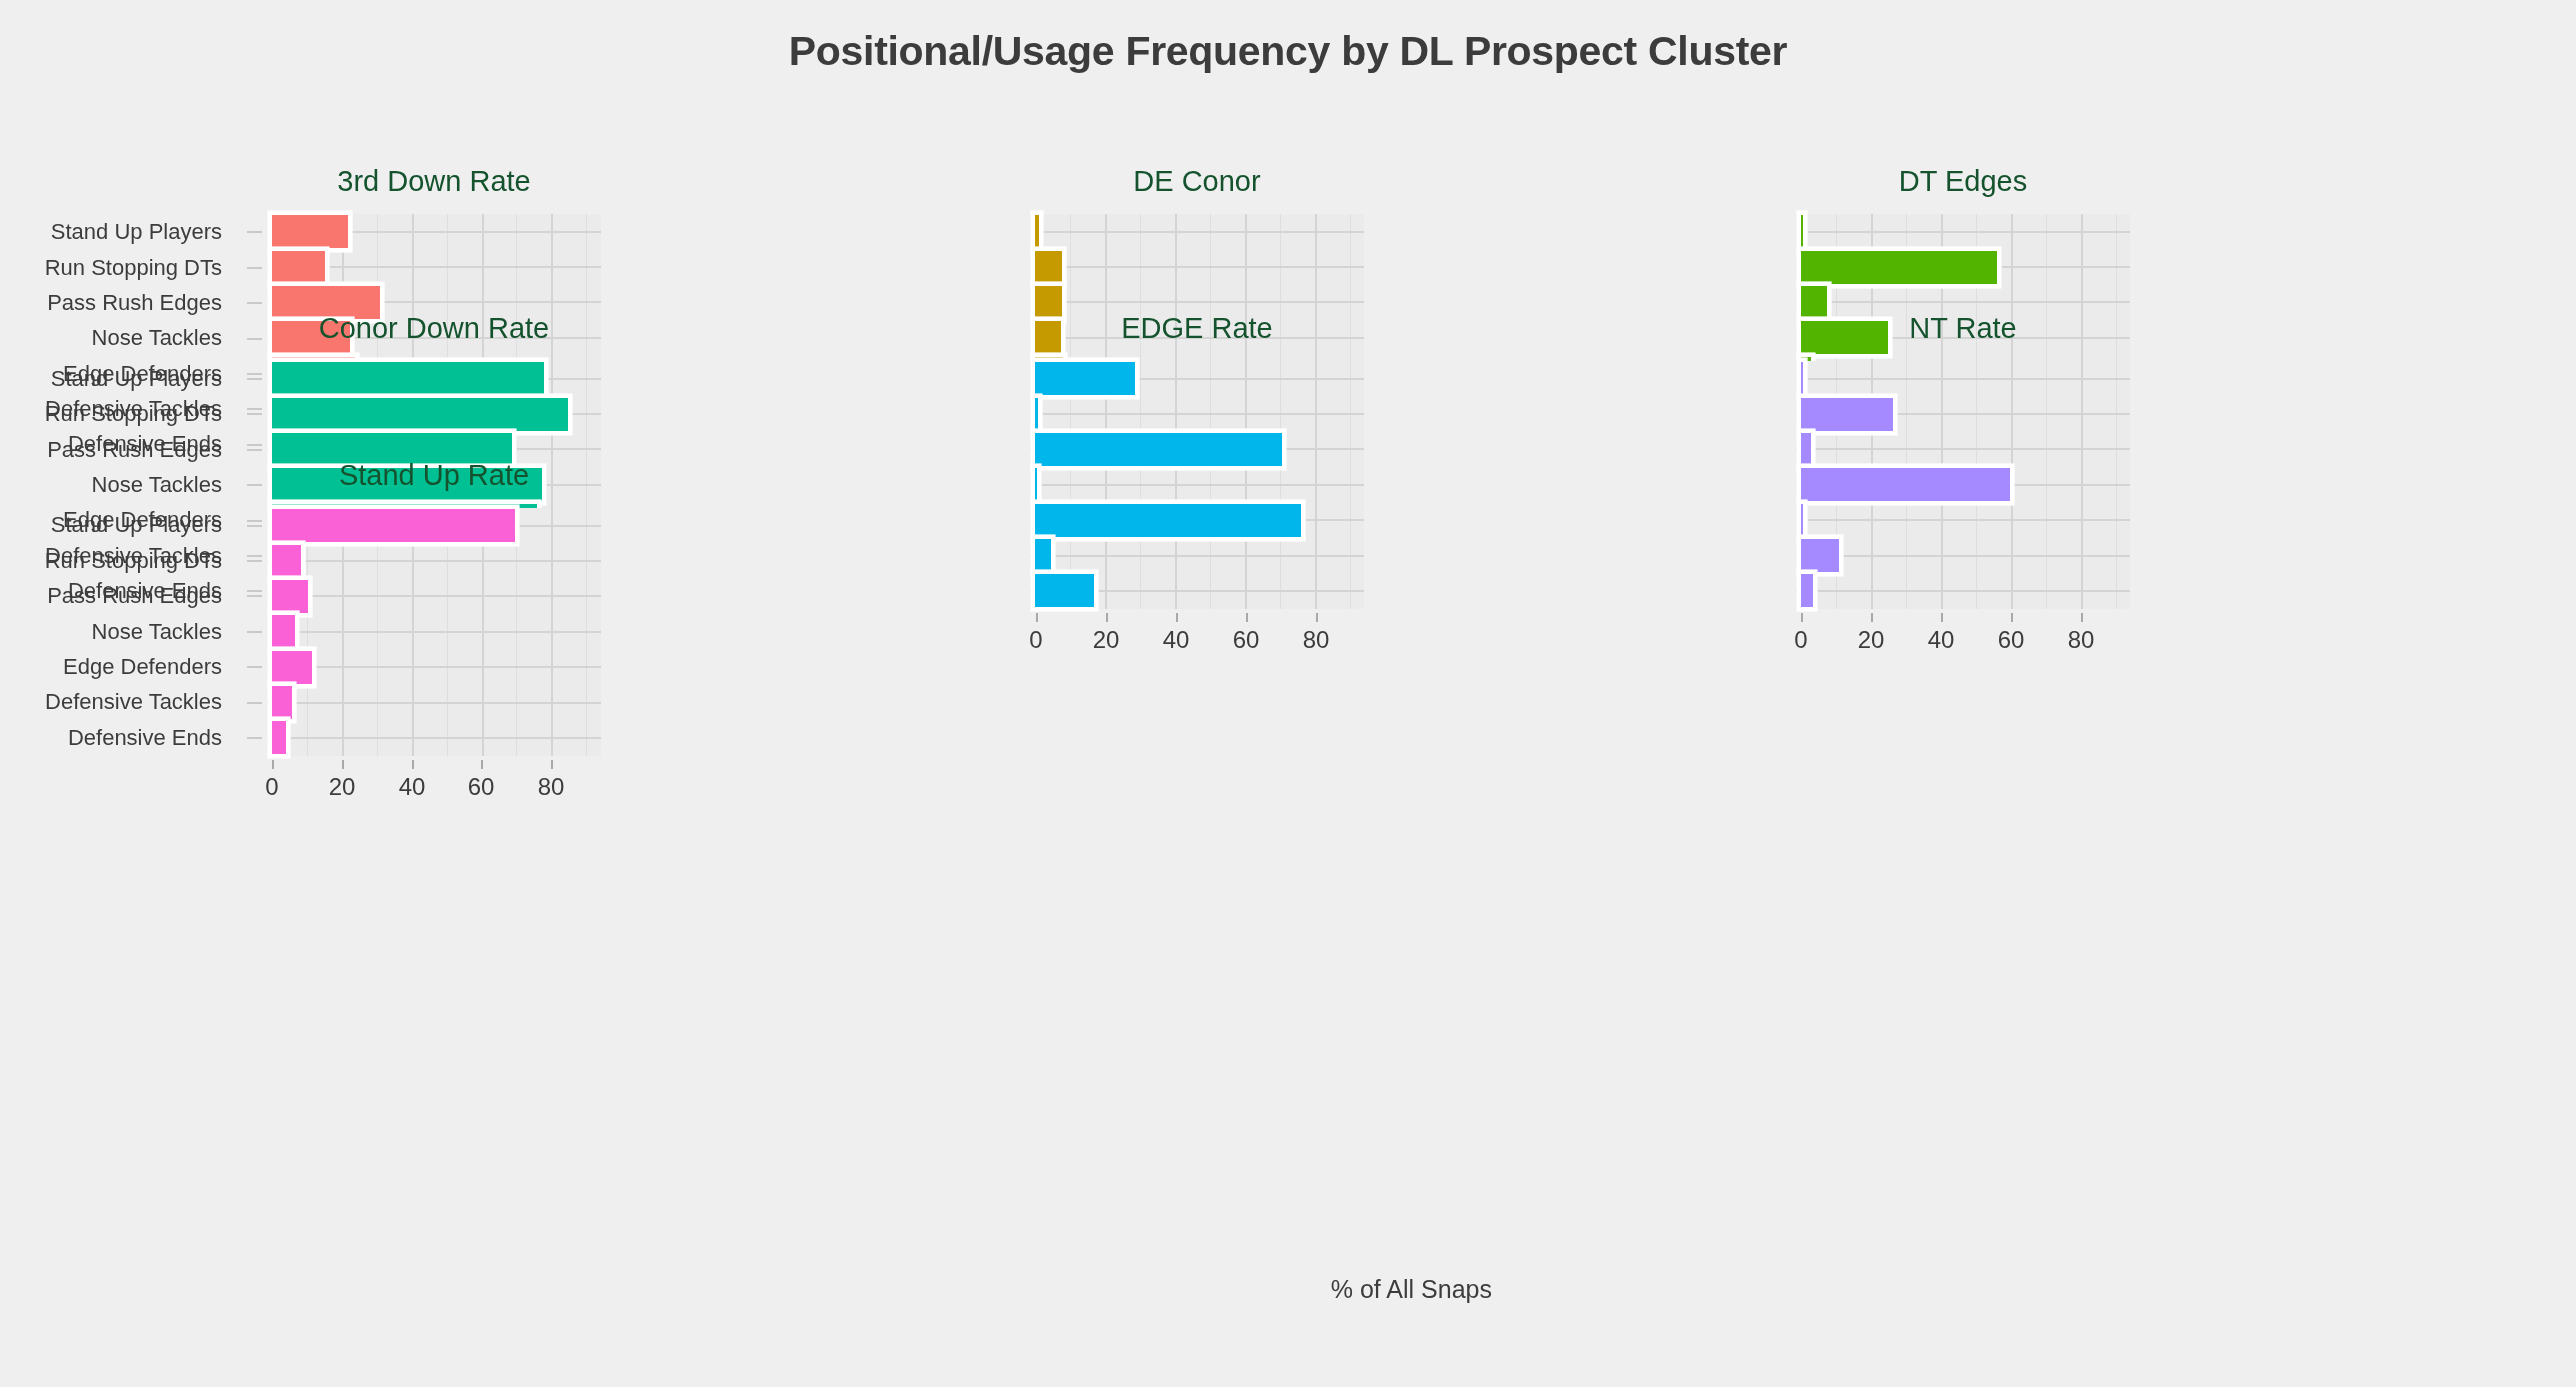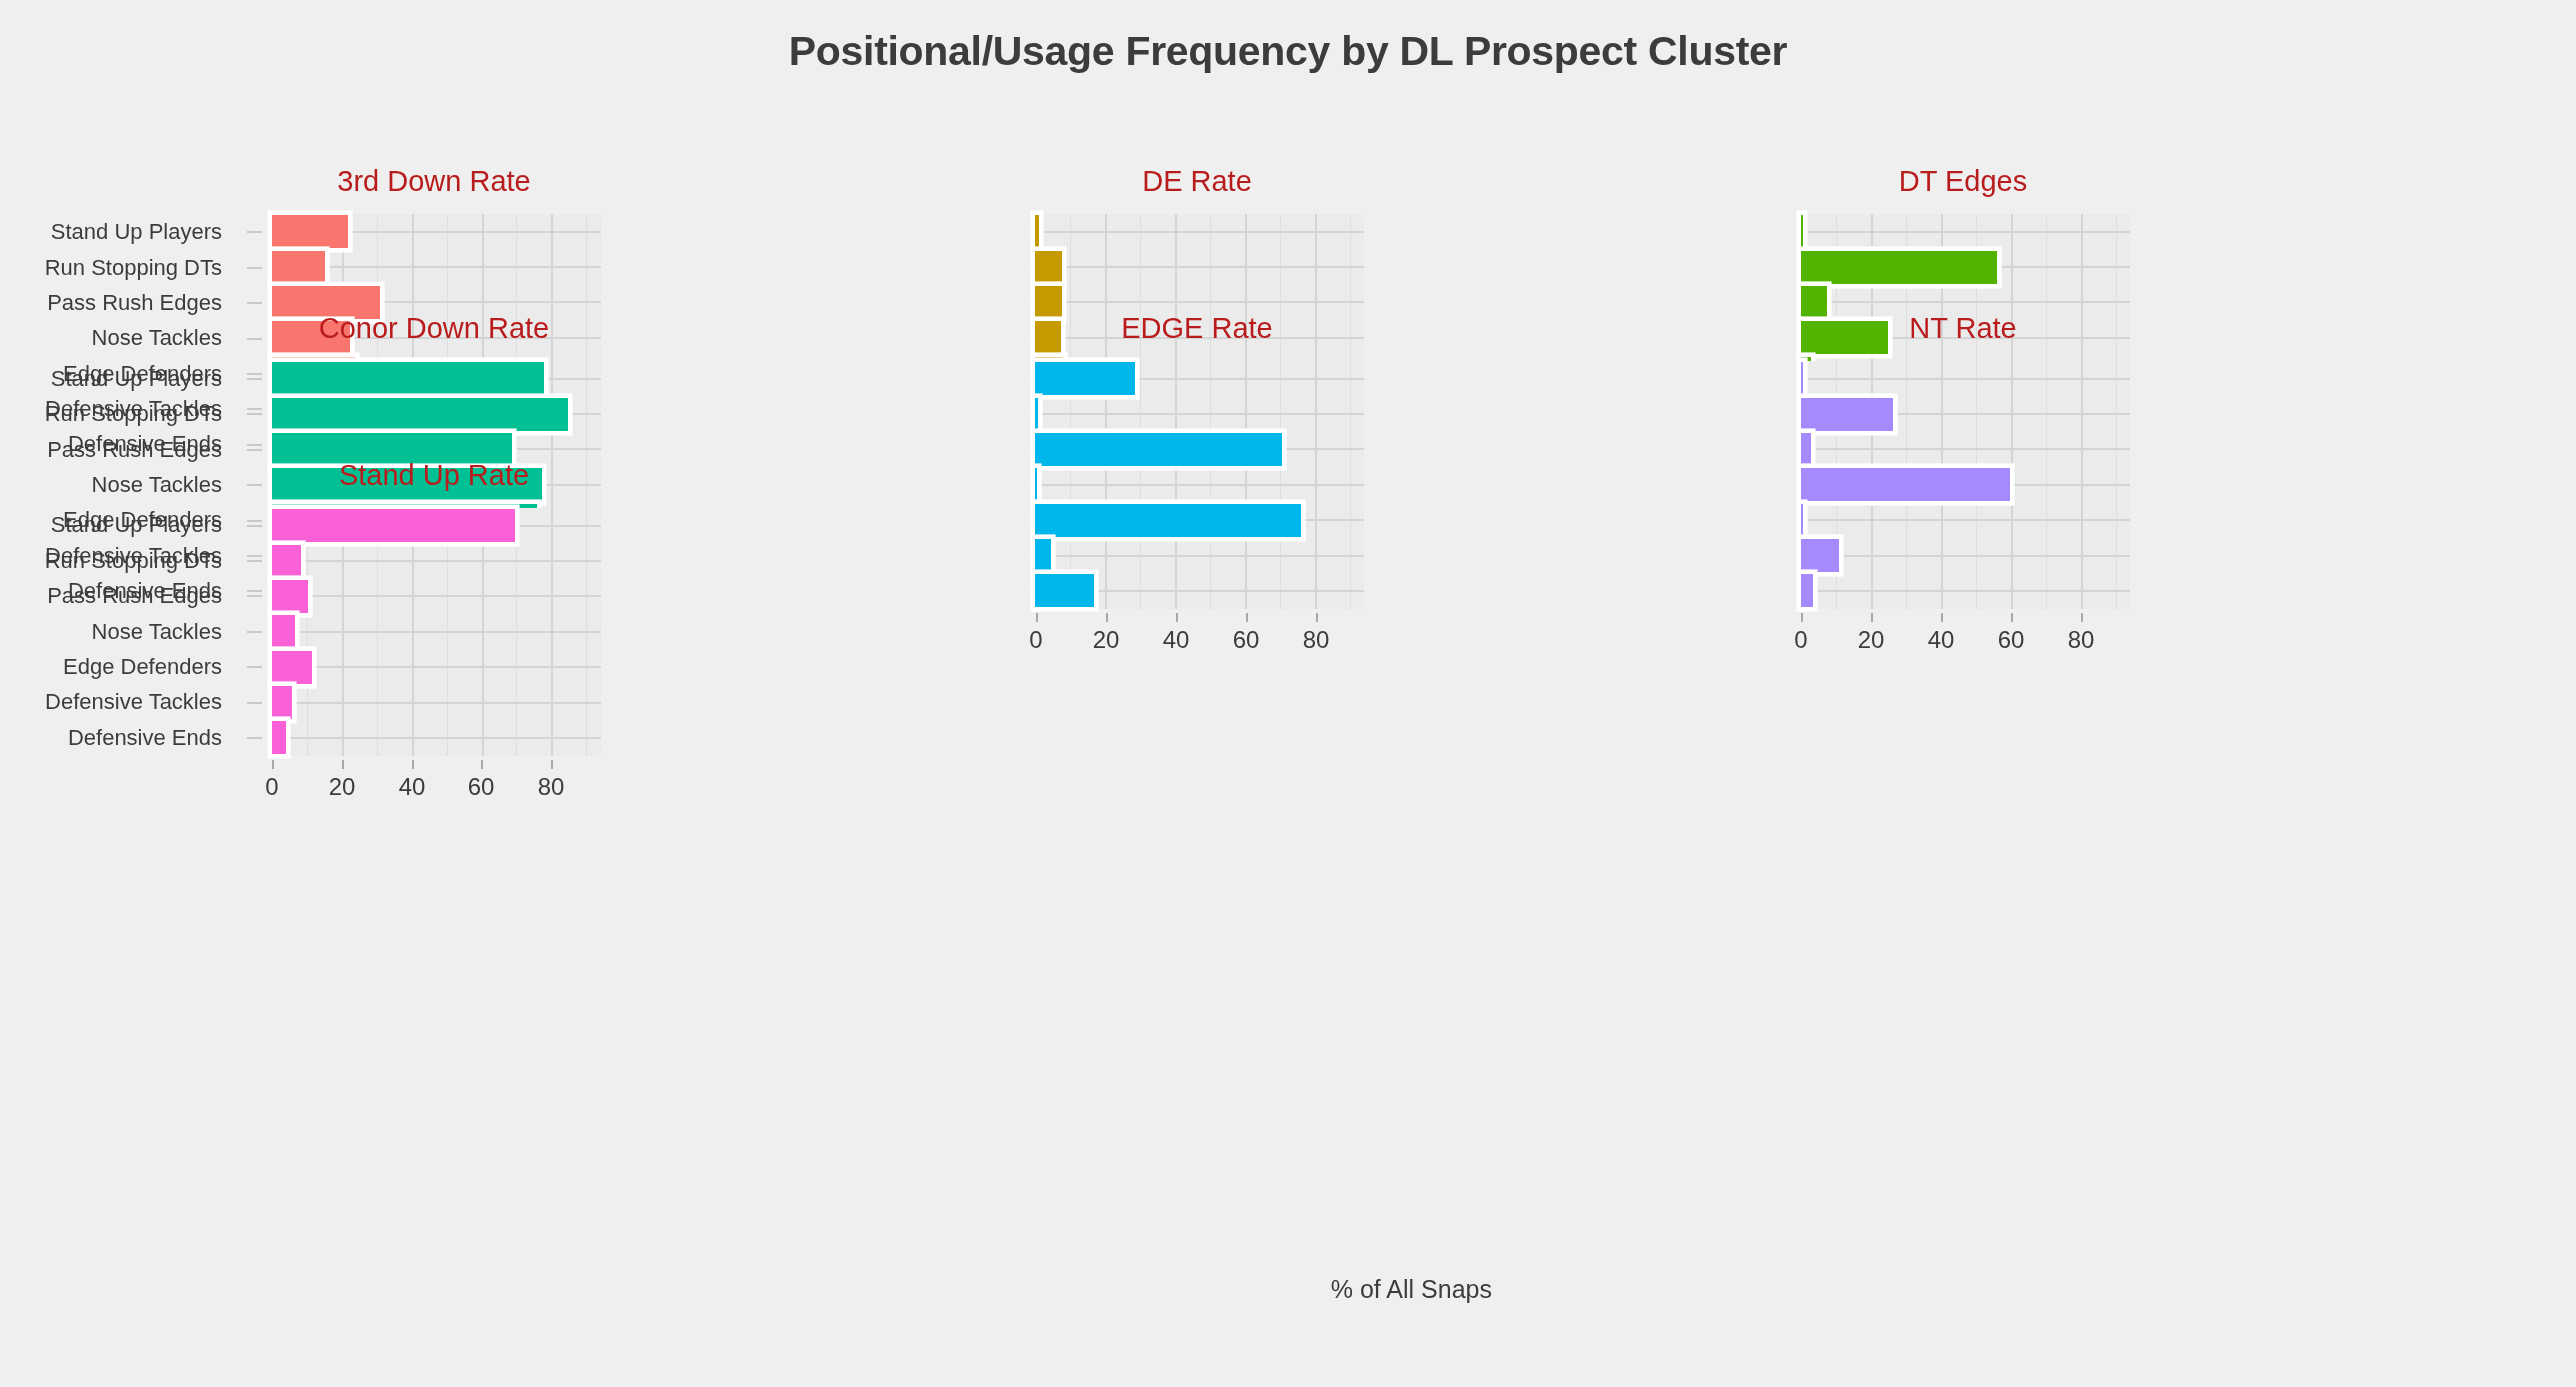--- a/index.html
+++ b/index.html
@@ -3,21 +3,21 @@
 <meta charset="utf-8">
 <style>
   html,body{margin:0;padding:0;}
   body{width:2576px;height:1387px;background:#EFEFEF;font-family:"Liberation Sans",sans-serif;color:#4D4D4D;overflow:hidden;}
   .root{position:relative;width:2556px;height:1387px;}
 
   .title{position:absolute;left:0;top:28px;width:2576px;text-align:center;font-size:41px;font-weight:bold;color:#3C3C3C;letter-spacing:-0.3px;}
   .subtitle{position:absolute;left:0;top:92px;width:2576px;text-align:center;font-size:26.4px;color:#4A4A4A;}
 
   .panel{position:absolute;}
-  .panel-title{position:absolute;left:0;top:0;width:100%;text-align:center;font-size:29px;color:#b91c1c;}
+  .panel-title{position:absolute;left:0;top:0;width:100%;text-align:center;font-size:29px;color:#14532d;}
 
   .plot{position:absolute;left:0;top:45px;background:#EBEBEB;}
   .vgrid{position:absolute;top:0;bottom:0;width:2px;background:#D4D4D4;}
   .vgrid.minor{width:1.3px;background:#DEDEDE;}
   .hgrid{position:absolute;left:0;right:0;height:2px;background:#D4D4D4;}
 
   .bar{position:absolute;left:0;height:33px;}
 
   .ylab{position:absolute;right:0;text-align:right;font-size:22px;color:#3C3C3C;white-space:nowrap;line-height:1;}
   .ytick{position:absolute;height:2px;width:14.5px;background:#C9C9C9;}
@@ -58,21 +58,21 @@
           <div class="bar" style="background: rgb(248, 118, 109); left: 5.3px; top: 1.2px; width: 76px; box-shadow: rgb(255, 255, 255) 0px 0px 0px 4.6px;"></div>
           <div class="bar" style="background: rgb(248, 118, 109); left: 5.3px; top: 37px; width: 53px; box-shadow: rgb(255, 255, 255) 0px 0px 0px 4.6px;"></div>
           <div class="bar" style="background: rgb(248, 118, 109); left: 5.3px; top: 72px; width: 108px; box-shadow: rgb(255, 255, 255) 0px 0px 0px 4.6px;"></div>
           <div class="bar" style="background: rgb(248, 118, 109); left: 5.3px; top: 107px; width: 78px; box-shadow: rgb(255, 255, 255) 0px 0px 0px 4.6px;"></div>
           <div class="bar" style="background: rgb(248, 118, 109); left: 5.3px; top: 143px; width: 83px; box-shadow: rgb(255, 255, 255) 0px 0px 0px 4.6px;"></div>
           <div class="bar" style="background: rgb(248, 118, 109); left: 5.3px; top: 178px; width: 84px; box-shadow: rgb(255, 255, 255) 0px 0px 0px 4.6px;"></div>
           <div class="bar" style="background: rgb(248, 118, 109); left: 5.3px; top: 213px; width: 84px; box-shadow: rgb(255, 255, 255) 0px 0px 0px 4.6px;"></div>
         </div>
       </div>
       <div class="panel" style="left: 1030px; top: 168px; width: 334px;">
-        <div class="panel-title" style="top: -2.6px;">DE Rate</div>
+        <div class="panel-title" style="top: -2.6px;">DE Conor</div>
         <div class="plot" style="left: 0px; top: 46px; width: 334px; height: 248px;">
           <div class="vgrid" style="left: 5.3px;"></div>
           <div class="vgrid" style="left: 75px;"></div>
           <div class="vgrid" style="left: 145px;"></div>
           <div class="vgrid" style="left: 215px;"></div>
           <div class="vgrid" style="left: 285px;"></div>
           <div class="vgrid minor" style="left: 40px;"></div>
           <div class="vgrid minor" style="left: 110px;"></div>
           <div class="vgrid minor" style="left: 180px;"></div>
           <div class="vgrid minor" style="left: 250px;"></div>

